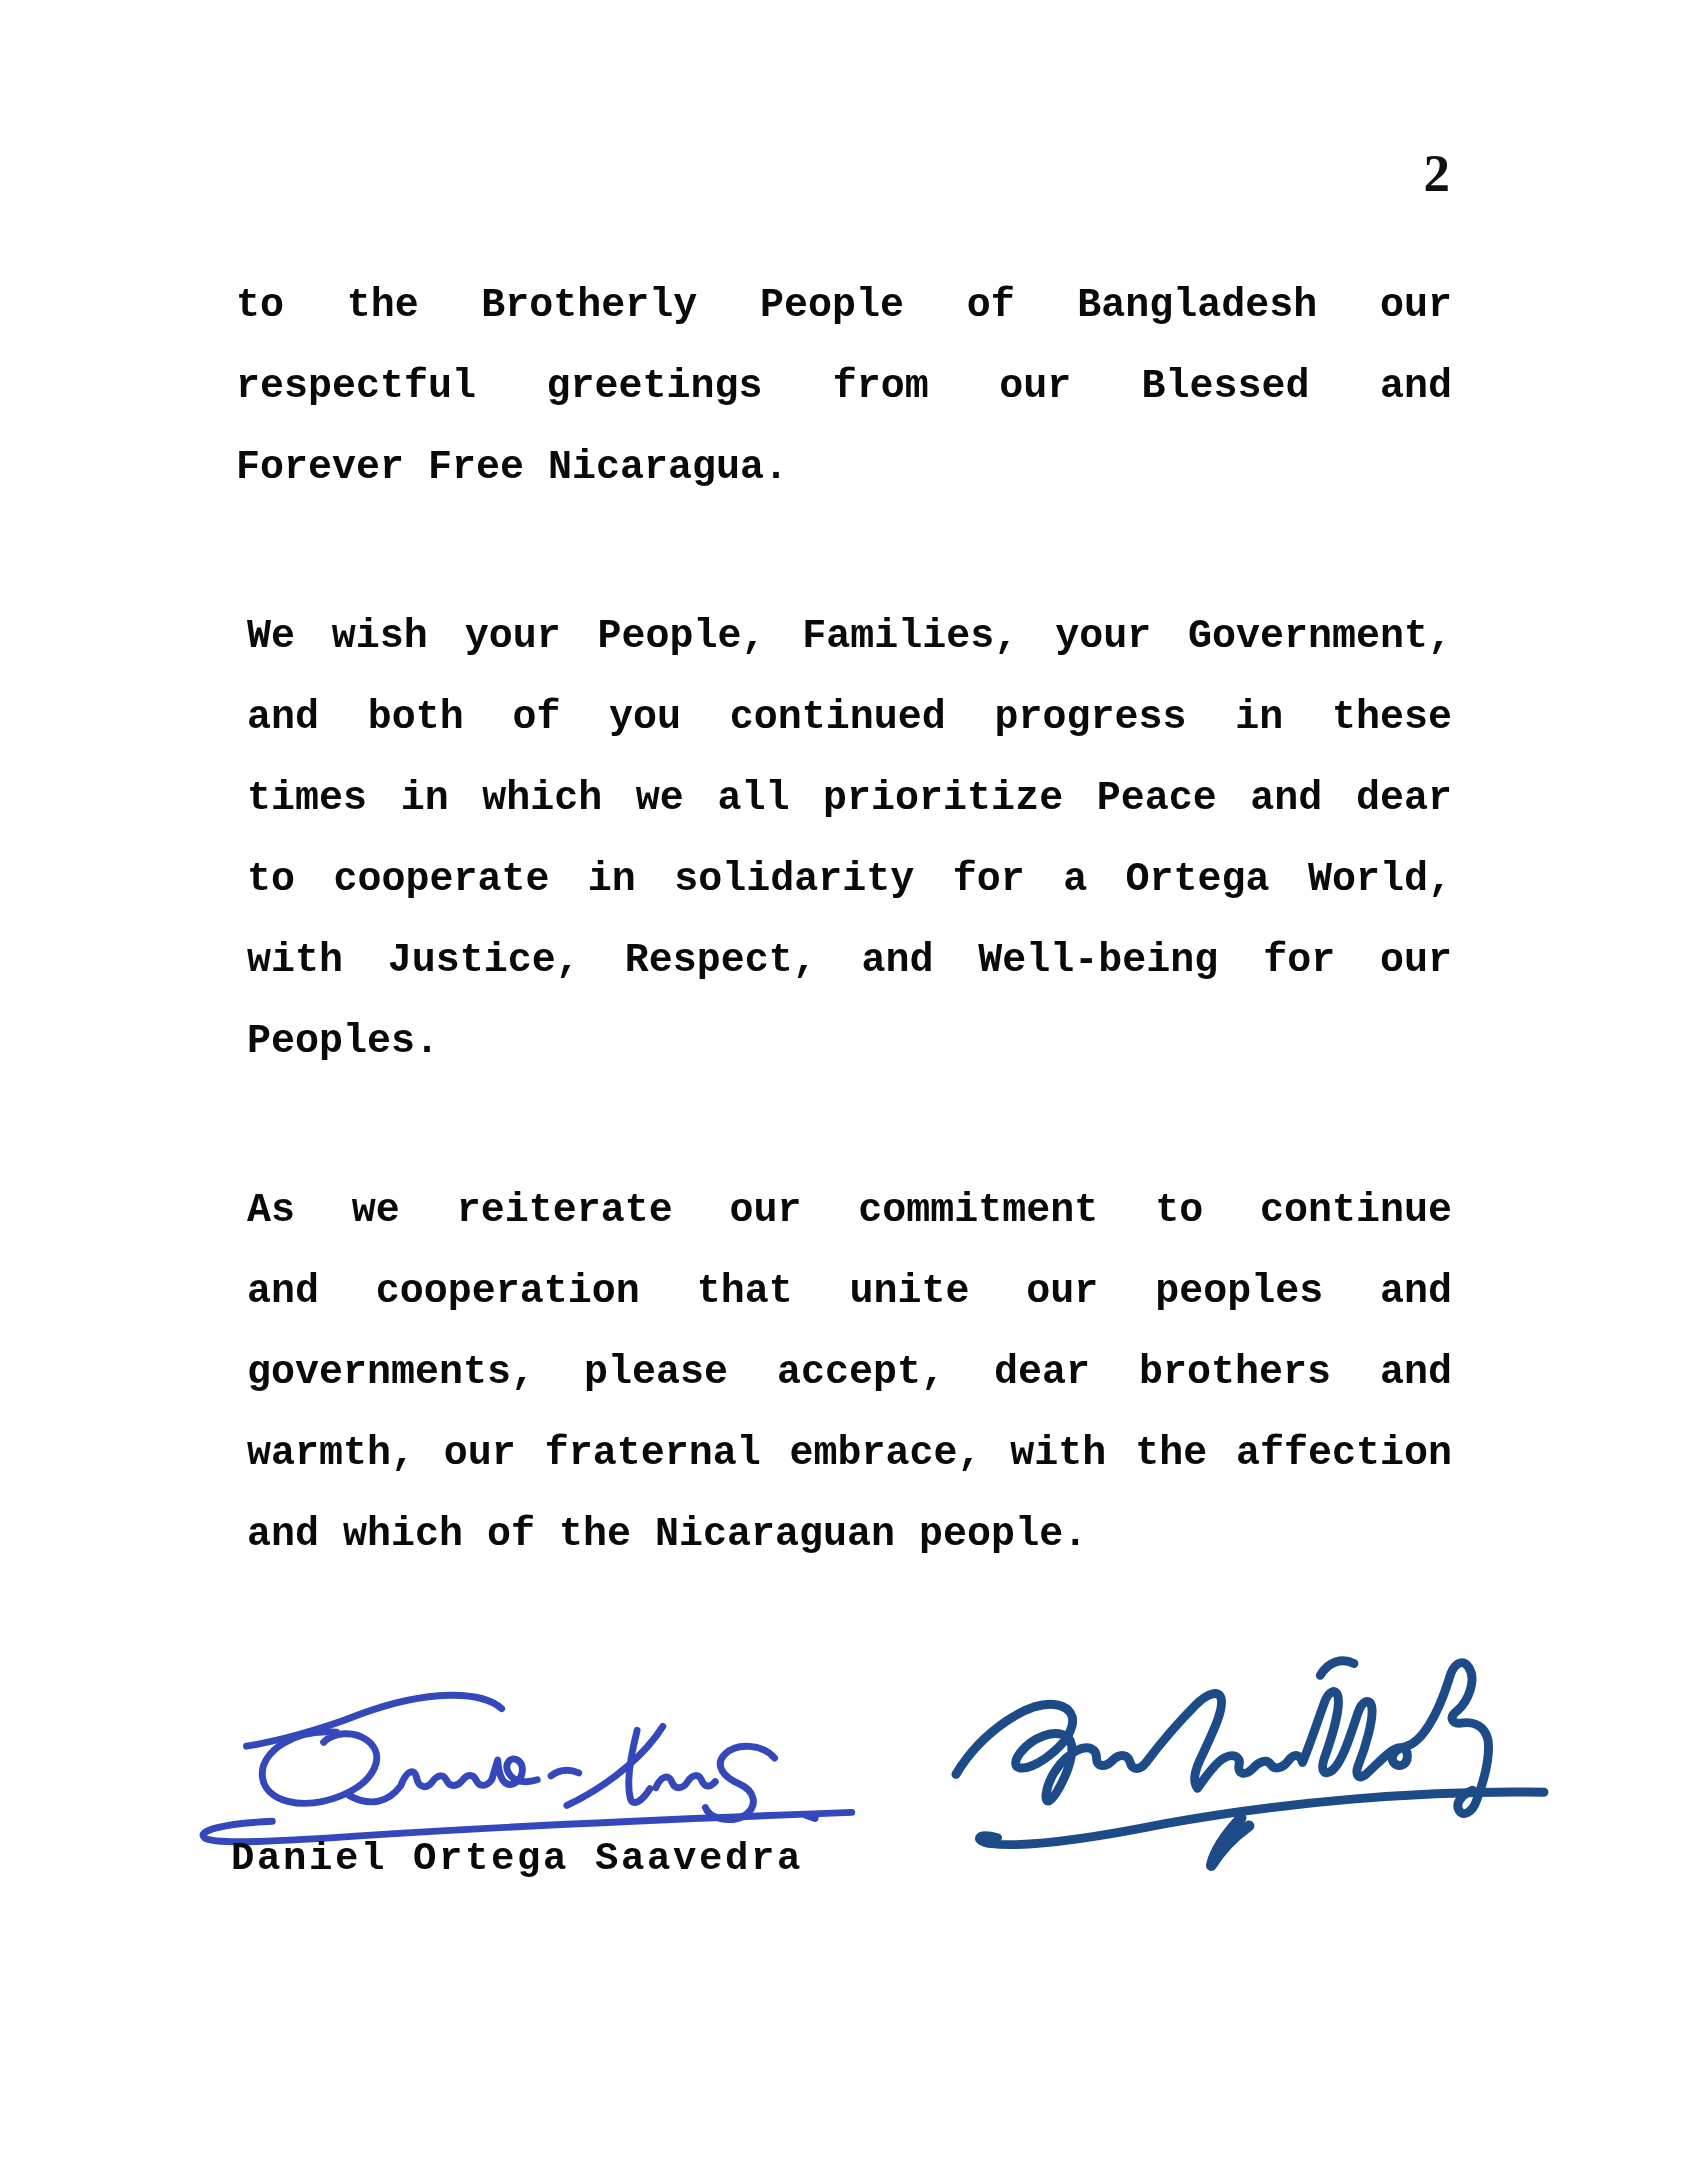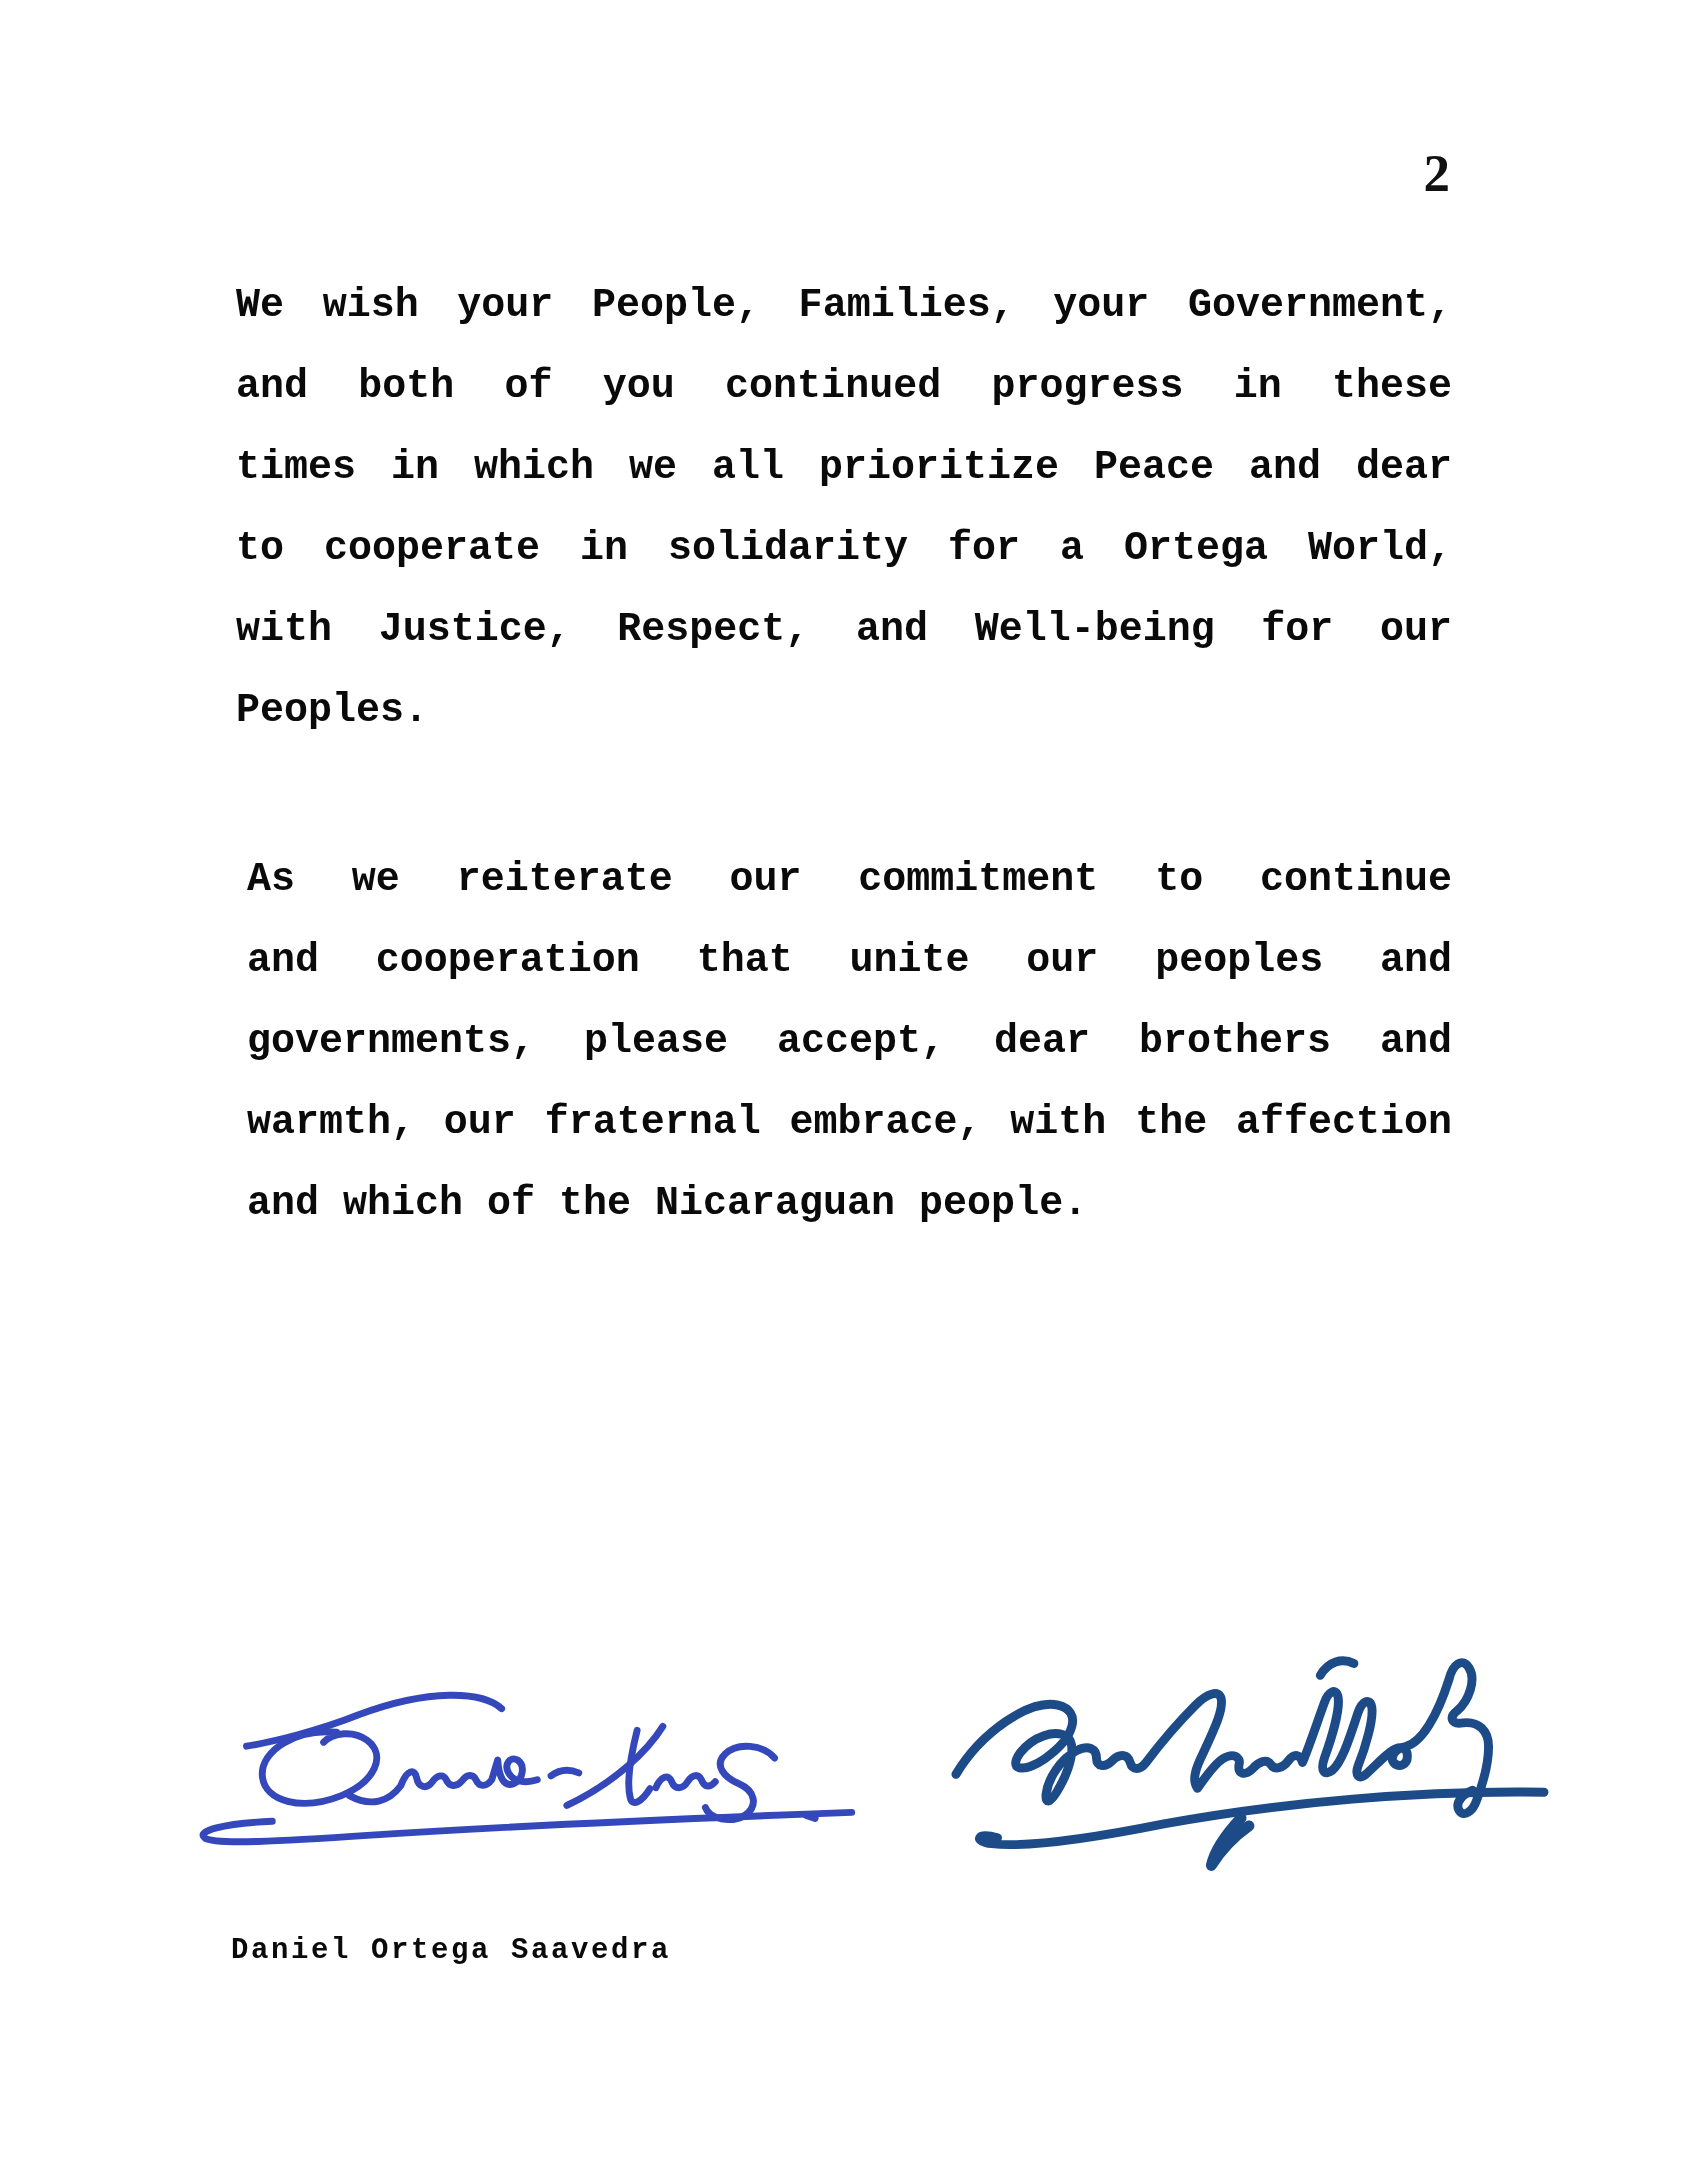--- a/index.html
+++ b/index.html
@@ -36,42 +36,47 @@
     overflow:hidden;
     white-space:nowrap;
     text-align:justify;
     text-align-last:justify;
   }
   .line.final {
     text-align-last:left;
   }
   .sig-name {
     position:absolute;
-    top:1934px;
-    font-size:29px;
+    top:1837px;
+    font-size:39px;
     font-weight:bold;
     letter-spacing:2.6px;
     white-space:nowrap;
     color:#0a0a0a;
   }
   .sig-name.left  { left:231px; }
   .sig-name.right { left:1015px; }
   .sig-svg { position:absolute; }
   .sig-svg.left  { left:163px; top:1671px; }
   .sig-svg.right { left:926px; top:1614px; }
 </style>
 </head>
 <body>
 
 <div class="page">
 
   <div class="page-number">2</div>
 
   <div class="letter-body">
 
+    <div class="paragraph">
+      <div class="line">to the Brotherly People of Bangladesh our</div>
+      <div class="line">respectful greetings from our Blessed and</div>
+      <div class="line final">Forever Free Nicaragua.</div>
+    </div>
 
     <div class="paragraph">
       <div class="line">We wish your People, Families, your Government,</div>
       <div class="line">and both of you continued progress in these</div>
       <div class="line">times in which we all prioritize Peace and dear</div>
       <div class="line">to cooperate in solidarity for a Ortega World,</div>
       <div class="line">with Justice, Respect, and Well-being for our</div>
       <div class="line final">Peoples.</div>
     </div>
 

